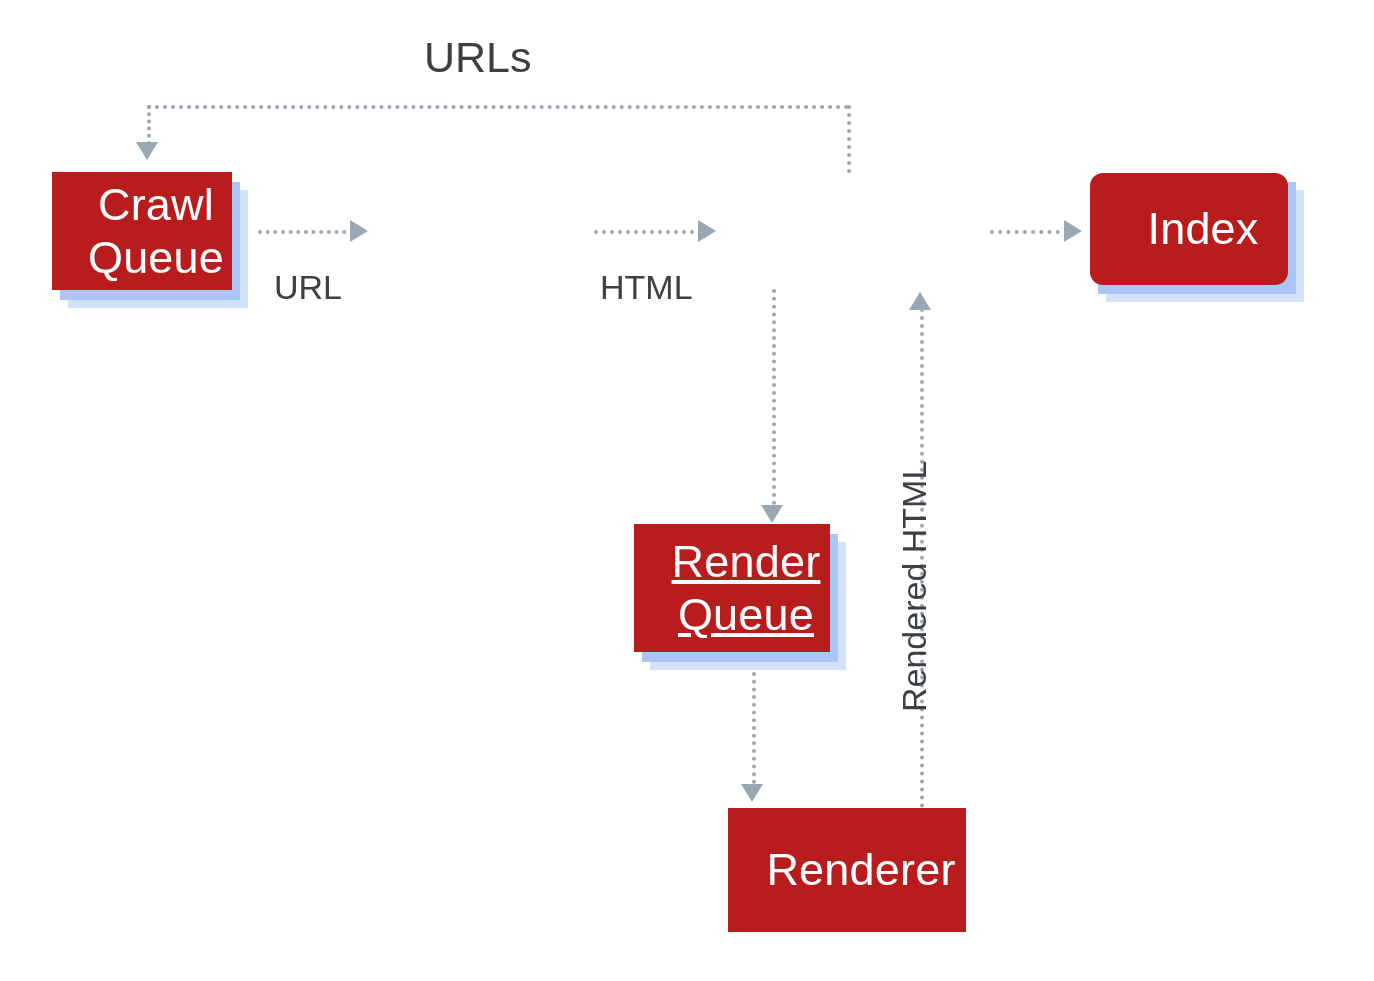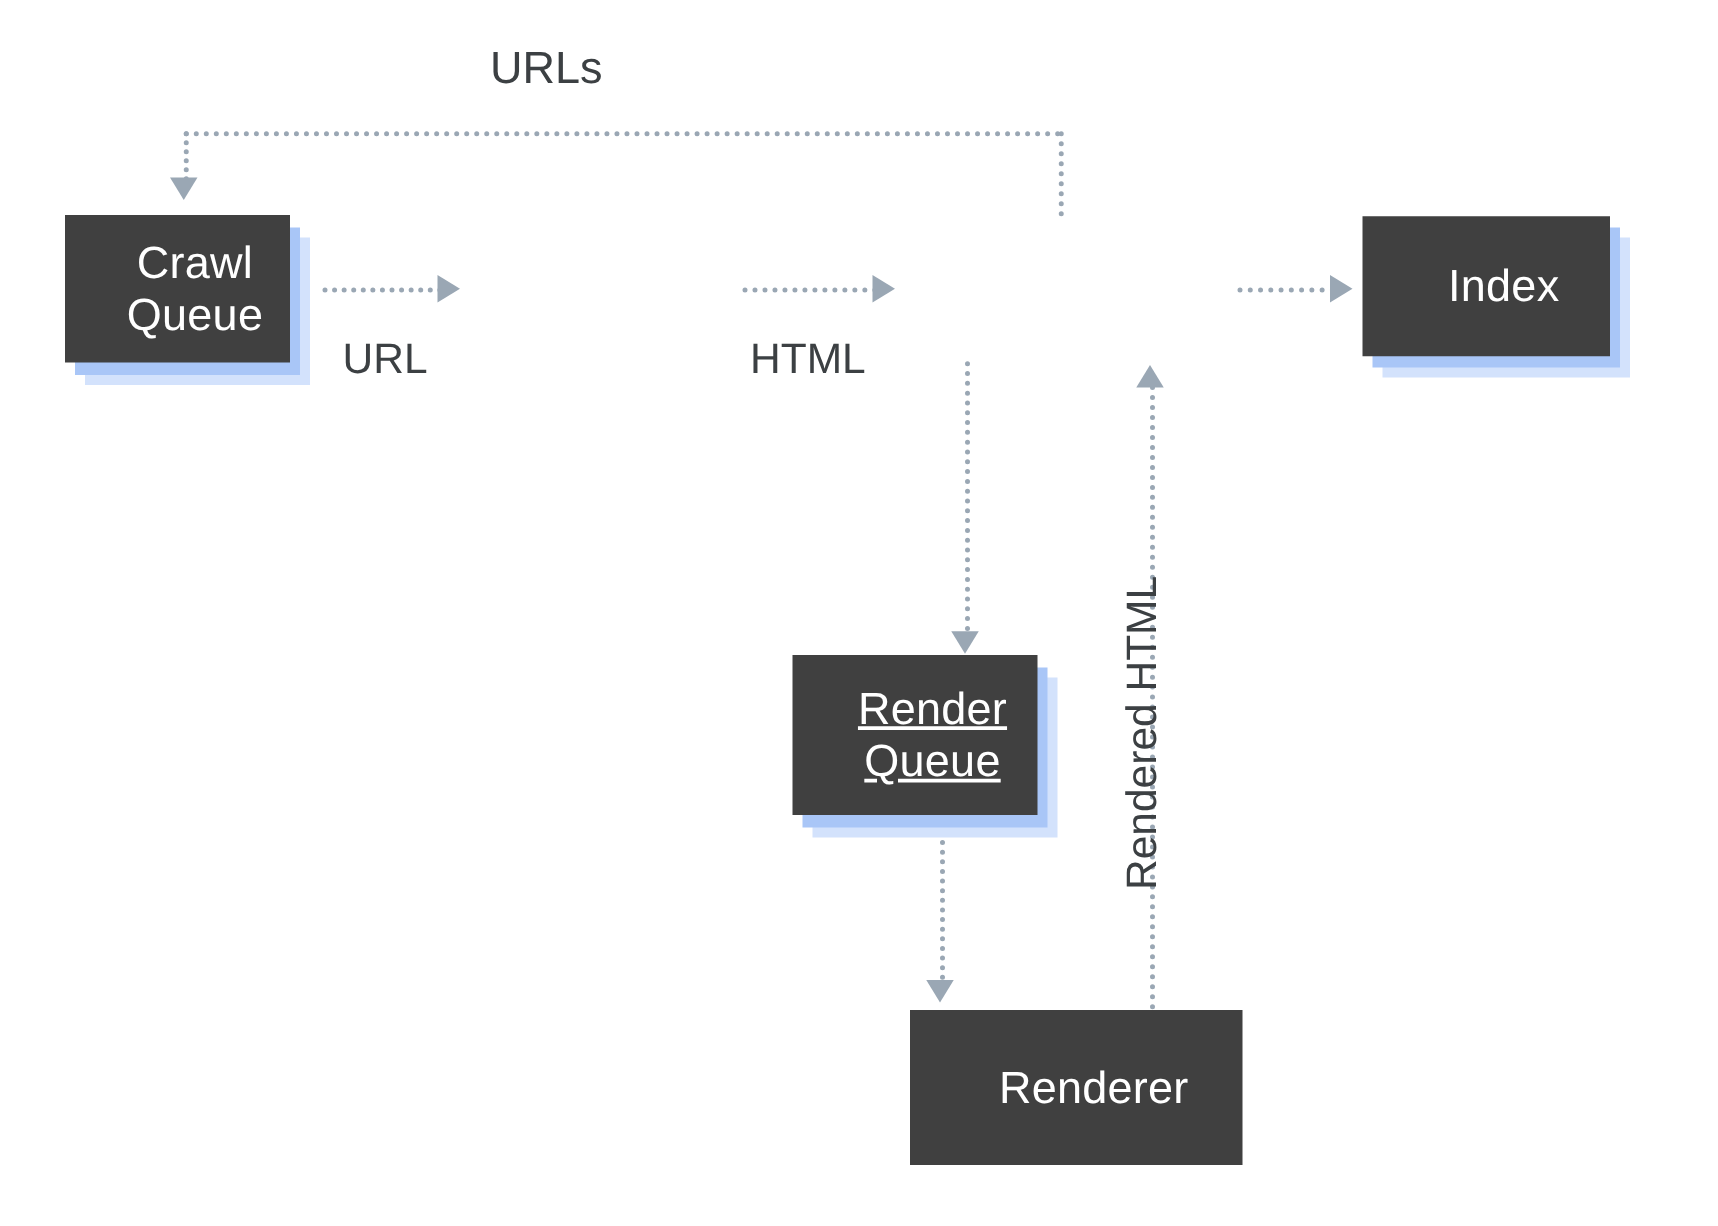--- a/index.html
+++ b/index.html
@@ -21,22 +21,22 @@
   }
   
   .node {
     position: absolute;
     box-sizing: border-box;
     display: flex;
     align-items: center;
     justify-content: center;
     text-align: center;
     color: #ffffff;
-    background: #404040;
-    font-size: 36px;
+    background: #b91c1c;
+    font-size: 45px;
     line-height: 1.18;
     letter-spacing: 0.2px;
     z-index: 5;
     user-select: none;
     padding-left: 28px;
   }
   .node .node-label {
     display: block;
     white-space: pre-line;
   }
@@ -87,21 +87,22 @@
   .edge-label {
     position: absolute;
     color: #3C4043;
     font-size: 34px;
     line-height: 1;
     white-space: nowrap;
     z-index: 7;
     user-select: none;
   }
   .edge-label.title {
-    font-size: 36px;
+    font-size: 43px;
+    margin-left: 32px;
   }
   .edge-label.vertical {
     transform-origin: 0 0;
     transform: rotate(-90deg);
   }
 </style>
 </head>
 <body>
 
 <div id="canvas">
@@ -130,38 +131,38 @@
   <div class="dot-h" style="left:594px; top:230px; width:108px;"></div>
   <div class="arrow right" style="left:698px; top:220px;"></div>
   <div class="edge-label" style="left:600px; top:270px;">HTML</div>
 
 
   <div class="dot-h" style="left:990px; top:230px; width:78px;"></div>
   <div class="arrow right" style="left:1064px; top:220px;"></div>
 
   <div class="plate p2" style="left:1106px; top:190px; width:198px; height:112px;"></div>
   <div class="plate p1" style="left:1098px; top:182px; width:198px; height:112px;"></div>
-  <div class="node" style="left:1090px; top:173px; width:198px; height:112px;">
+  <div class="node" style="left:1090px; top:173px; width:198px; height:112px;border-radius:13px;">
     <span class="node-label">Index</span>
   </div>
 
   <div class="dot-v" style="left:772px; top:289px; height:216px;"></div>
   <div class="arrow down" style="left:761px; top:505px;"></div>
 
   <div class="plate p2" style="left:650px; top:542px; width:196px; height:128px;"></div>
   <div class="plate p1" style="left:642px; top:534px; width:196px; height:128px;"></div>
   <div class="node" style="left:634px; top:524px; width:196px; height:128px;text-decoration:underline;">
     <span class="node-label">Render
 Queue</span>
   </div>
 
   <div class="dot-v" style="left:752px; top:672px; height:112px;"></div>
   <div class="arrow down" style="left:741px; top:784px;"></div>
 
-  <div class="node" style="left:728px; top:808px; width:266px; height:124px;">
+  <div class="node" style="left:728px; top:808px; width:238px; height:124px;">
     <span class="node-label">Renderer</span>
   </div>
 
   <div class="dot-v" style="left:920px; top:308px; height:500px;"></div>
   <div class="arrow up" style="left:909px; top:292px;"></div>
   <div class="edge-label vertical" style="left:897px; top:712px;">Rendered HTML</div>
 
 </div>
 
 </body></html>

